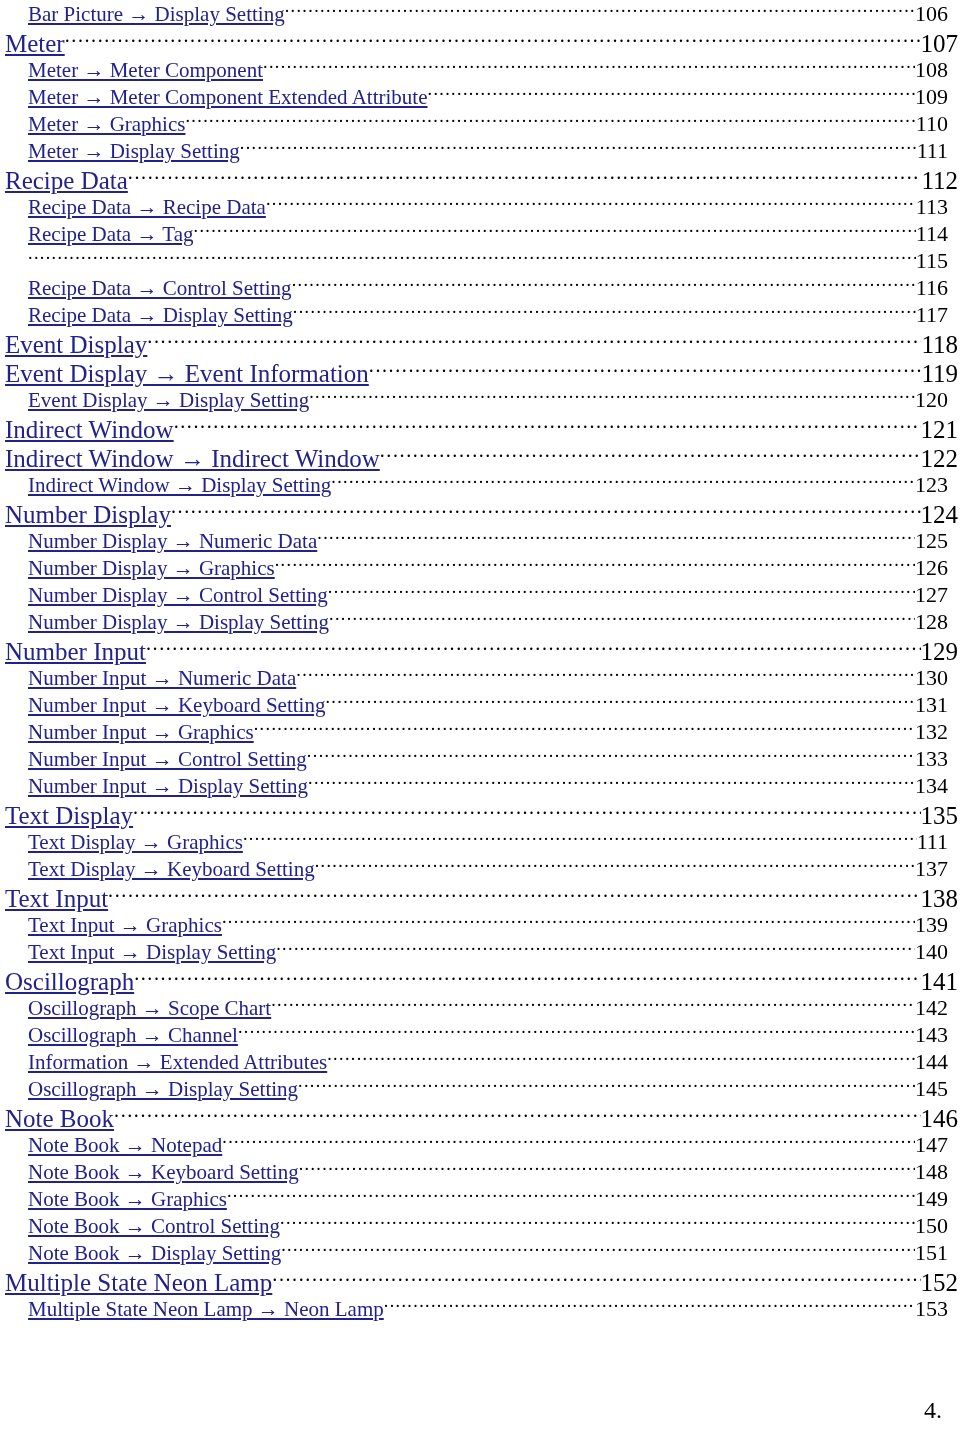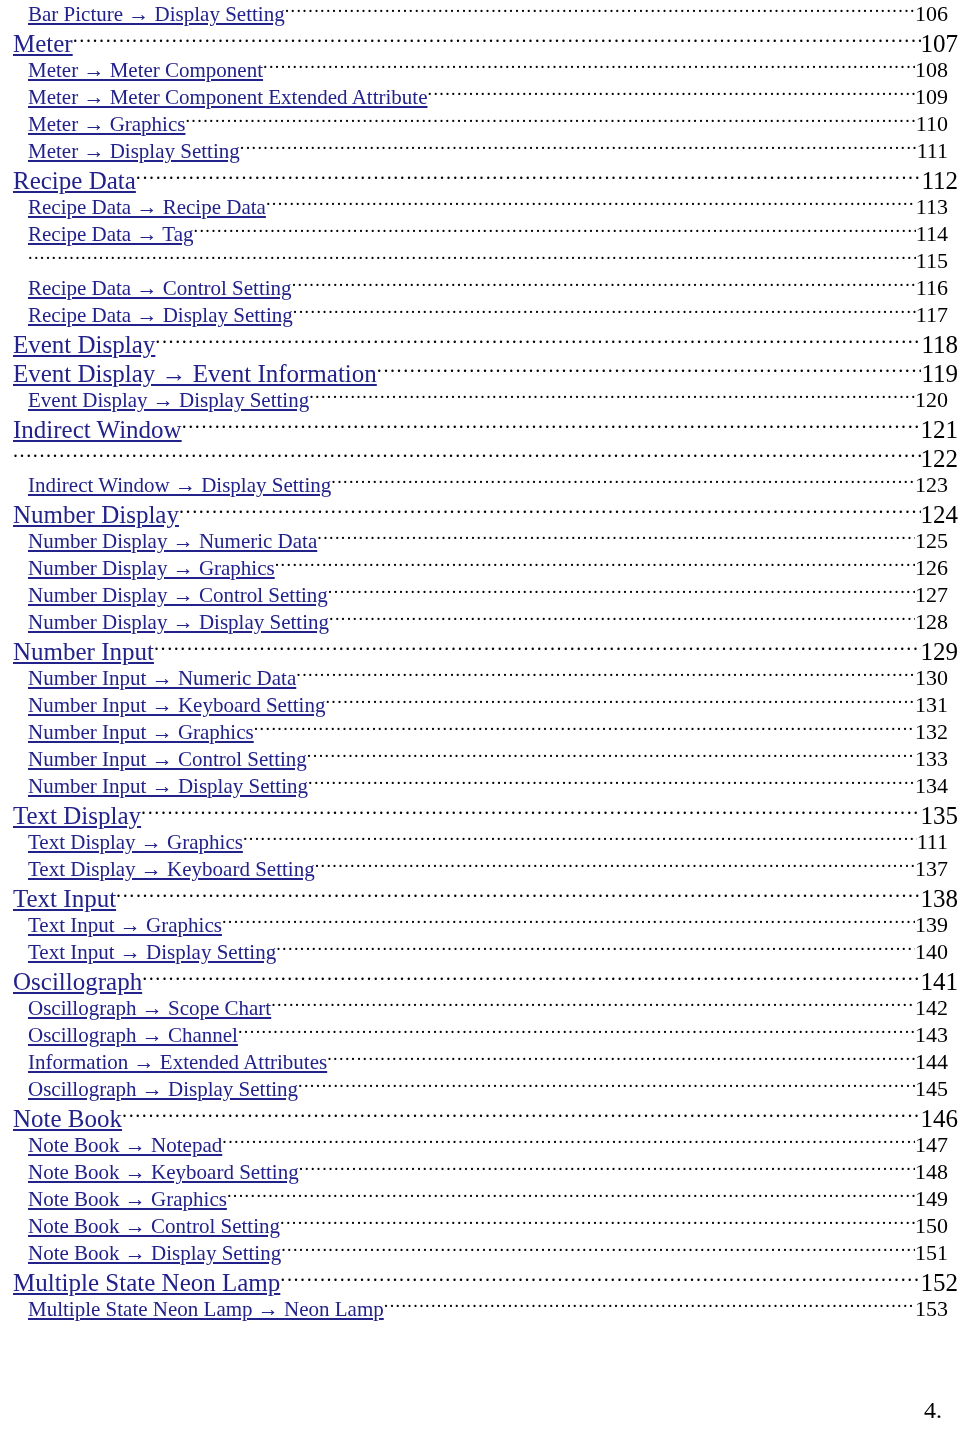--- a/index.html
+++ b/index.html
@@ -26,21 +26,21 @@
     display: flex;
     align-items: baseline;
     width: 960px;
     box-sizing: border-box;
     white-space: nowrap;
   }
 
   
   .toc-row.lvl1 {
     height: 29px;
-    padding-left: 13px;
+    padding-left: 5px;
     padding-right: 2px;
     font-size: 25px;
     line-height: 29px;
   }
   
   .toc-row.lvl2 {
     height: 27px;
     padding-left: 28px;
     padding-right: 12px;
     font-size: 21px;
@@ -176,20 +176,21 @@
       <span class="toc-title">Event Display → Display Setting </span>
       <span class="toc-leader"></span>
       <span class="toc-page">120</span>
     </div>
     <div class="toc-row lvl1">
       <span class="toc-title">Indirect Window</span>
       <span class="toc-leader"></span>
       <span class="toc-page">121</span>
     </div>
     <div class="toc-row lvl1">
+      <span class="toc-title">Indirect Window → Indirect Window </span>
       <span class="toc-leader"></span>
       <span class="toc-page">122</span>
     </div>
     <div class="toc-row lvl2">
       <span class="toc-title">Indirect Window → Display Setting </span>
       <span class="toc-leader"></span>
       <span class="toc-page">123</span>
     </div>
     <div class="toc-row lvl1">
       <span class="toc-title">Number Display</span>

